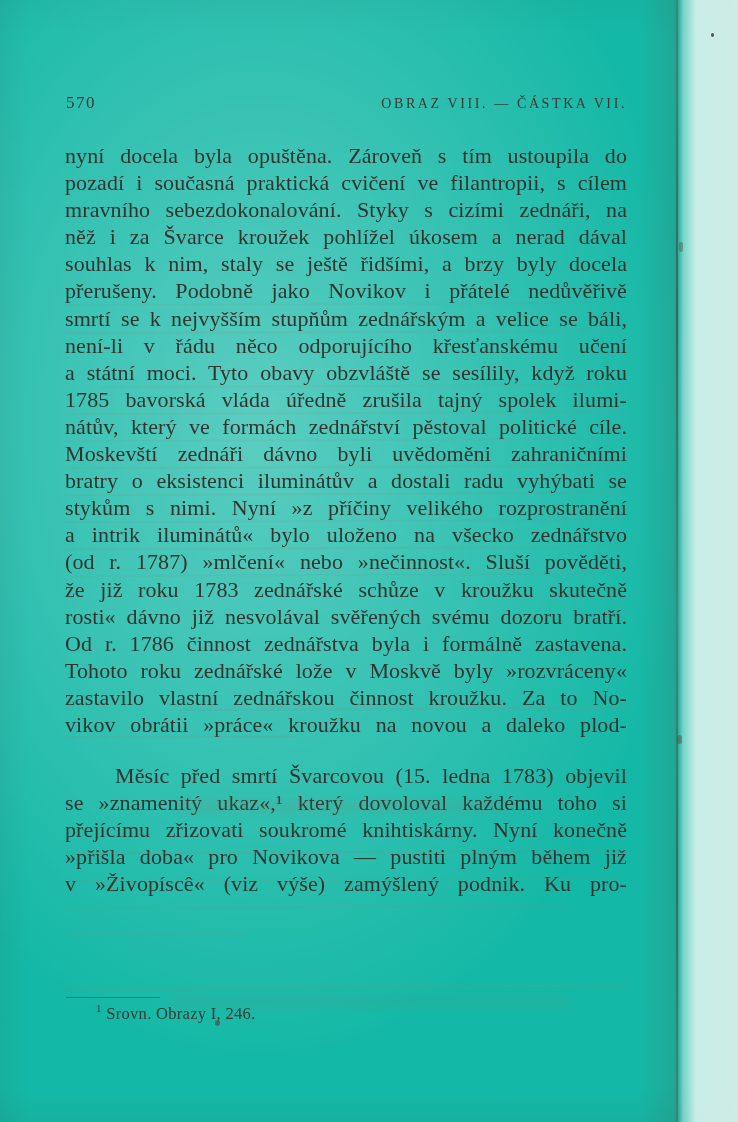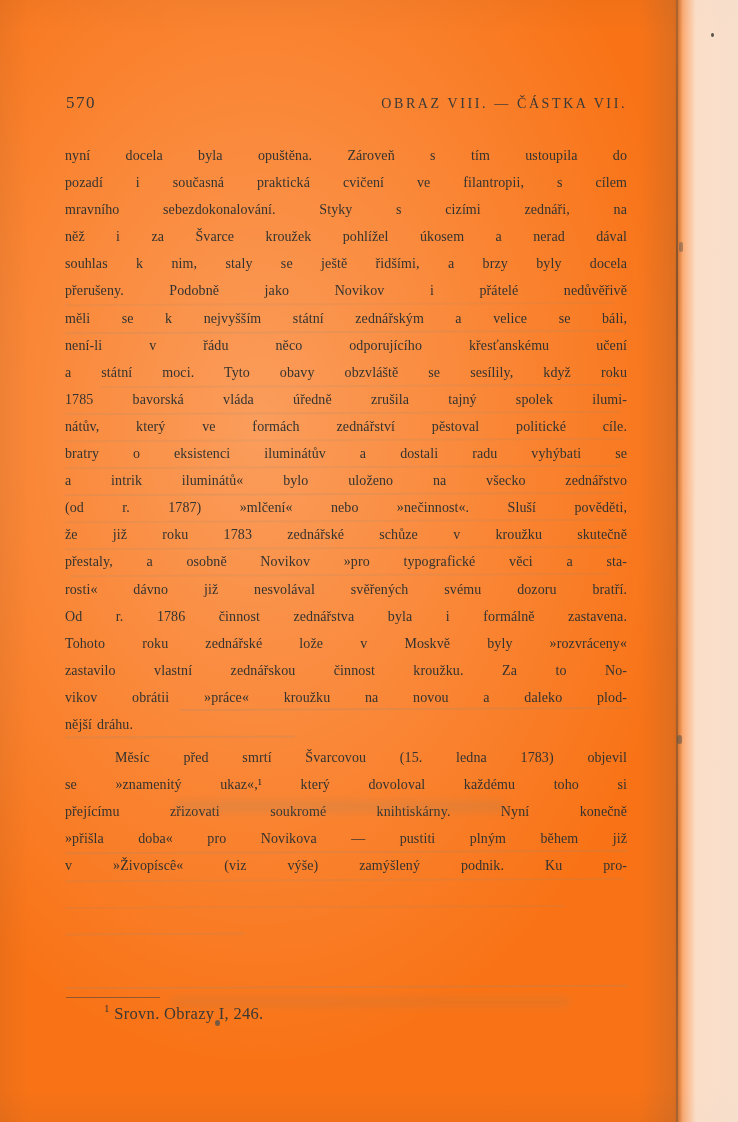--- a/index.html
+++ b/index.html
@@ -1,18 +1,18 @@
 <!DOCTYPE html>
 <html><head>
 <meta charset="utf-8">
 <style>
   html,body { margin:0; padding:0; background:#d8d7d3; }
   .page {
     position:relative; width:738px; height:1122px;
-    background:#f97316; overflow:hidden;
+    background:#14b8a6; overflow:hidden;
     font-family:"Liberation Serif","DejaVu Serif",serif;
   }
   
   .paper-shade {
     position:absolute; inset:0; pointer-events:none;
     background:
       radial-gradient(ellipse at 35% 38%, rgba(255,255,255,0.30), rgba(0,0,0,0) 65%),
       linear-gradient(90deg, rgba(60,58,50,0.07) 0%, rgba(0,0,0,0) 4%),
       linear-gradient(180deg, rgba(60,58,50,0.04) 0%, rgba(0,0,0,0) 3%, rgba(0,0,0,0) 97%, rgba(60,58,50,0.05) 100%);
   }
@@ -40,35 +40,35 @@
     position:absolute; left:66px; top:93px;
     font-size:17px; letter-spacing:1.5px; color:#3b3a36;
   }
   .running-title {
     position:absolute; left:65px; top:96px; width:562px;
     text-align:right; font-size:14px; letter-spacing:2.6px;
     color:#3b3a36; white-space:nowrap;
   }
   .text-block {
     position:absolute; left:65px; top:142px; width:562px;
-    font-size:14px; color:#34332f; word-spacing:1.5px; letter-spacing:0.1px;
+    font-size:22px; color:#34332f; word-spacing:1.5px; letter-spacing:0.1px;
   }
   .line {
     height:27.1px; line-height:27.1px; overflow:hidden;
     text-align:justify; text-align-last:justify;
   }
   .line.l { text-align-last:left; }
   .line.indent { padding-left:50px; }
-  .line.para { margin-top:6px; }
+  .line.para { margin-top:24px; }
   .footnote-rule {
     position:absolute; left:66px; top:997px; width:94px; height:1px;
     background:rgba(72,70,62,0.60);
   }
   .footnote {
-    position:absolute; left:104px; top:1002px;
+    position:absolute; left:96px; top:1002px;
     font-size:16.5px; color:#3a3934; letter-spacing:0.3px;
   }
   .footnote sup { font-size:11px; }
   
   .streak {
     position:absolute; height:2px; border-radius:2px;
     background:#8d8c82; transform:rotate(-0.25deg); pointer-events:none;
   }
   .ghost {
     position:absolute; border-radius:5px; filter:blur(3px);
@@ -87,36 +87,36 @@
   <div class="page-number">570</div>
   <div class="running-title">OBRAZ VIII. — ČÁSTKA VII.</div>
 
   <div class="text-block">
       <div class="line j">nyní docela byla opuštěna. Zároveň s tím ustoupila do</div>
       <div class="line j">pozadí i současná praktická cvičení ve filantropii, s cílem</div>
       <div class="line j">mravního sebezdokonalování. Styky s cizími zednáři, na</div>
       <div class="line j">něž i za Švarce kroužek pohlížel úkosem a nerad dával</div>
       <div class="line j">souhlas k nim, staly se ještě řidšími, a brzy byly docela</div>
       <div class="line j">přerušeny. Podobně jako Novikov i přátelé nedůvěřivě</div>
-      <div class="line j">měli se k nejvyšším státní zednářským a velice se báli,</div>
+      <div class="line j">smrtí se k nejvyšším stupňům zednářským a velice se báli,</div>
       <div class="line j">není-li v řádu něco odporujícího křesťanskému učení</div>
       <div class="line j">a státní moci. Tyto obavy obzvláště se sesílily, když roku</div>
       <div class="line j">1785 bavorská vláda úředně zrušila tajný spolek ilumi-</div>
       <div class="line j">nátův, který ve formách zednářství pěstoval politické cíle.</div>
+      <div class="line j">Moskevští zednáři dávno byli uvědoměni zahraničními</div>
       <div class="line j">bratry o eksistenci iluminátův a dostali radu vyhýbati se</div>
+      <div class="line j">stykům s nimi. Nyní »z příčiny velikého rozprostranění</div>
       <div class="line j">a intrik iluminátů« bylo uloženo na všecko zednářstvo</div>
       <div class="line j">(od r. 1787) »mlčení« nebo »nečinnost«. Sluší pověděti,</div>
       <div class="line j">že již roku 1783 zednářské schůze v kroužku skutečně</div>
-      <div class="line j">přestaly, a osobně Novikov »pro typografické věci a sta-</div>
       <div class="line j">rosti« dávno již nesvolával svěřených svému dozoru bratří.</div>
       <div class="line j">Od r. 1786 činnost zednářstva byla i formálně zastavena.</div>
       <div class="line j">Tohoto roku zednářské lože v Moskvě byly »rozvráceny«</div>
       <div class="line j">zastavilo vlastní zednářskou činnost kroužku. Za to No-</div>
       <div class="line j">vikov obrátii »práce« kroužku na novou a daleko plod-</div>
-      <div class="line l">nější dráhu.</div>
       <div class="line j indent para">Měsíc před smrtí Švarcovou (15. ledna 1783) objevil</div>
       <div class="line j">se »znamenitý ukaz«,¹ který dovoloval každému toho si</div>
       <div class="line j">přejícímu zřizovati soukromé knihtiskárny. Nyní konečně</div>
       <div class="line j">»přišla doba« pro Novikova — pustiti plným během již</div>
       <div class="line j">v »Živopíscê« (viz výše) zamýšlený podnik. Ku pro-</div>
     </div>
 
   <div class="footnote-rule"></div>
   <div class="footnote"><sup>1</sup><span> Srovn. Obrazy I, 246.</span></div>
 

